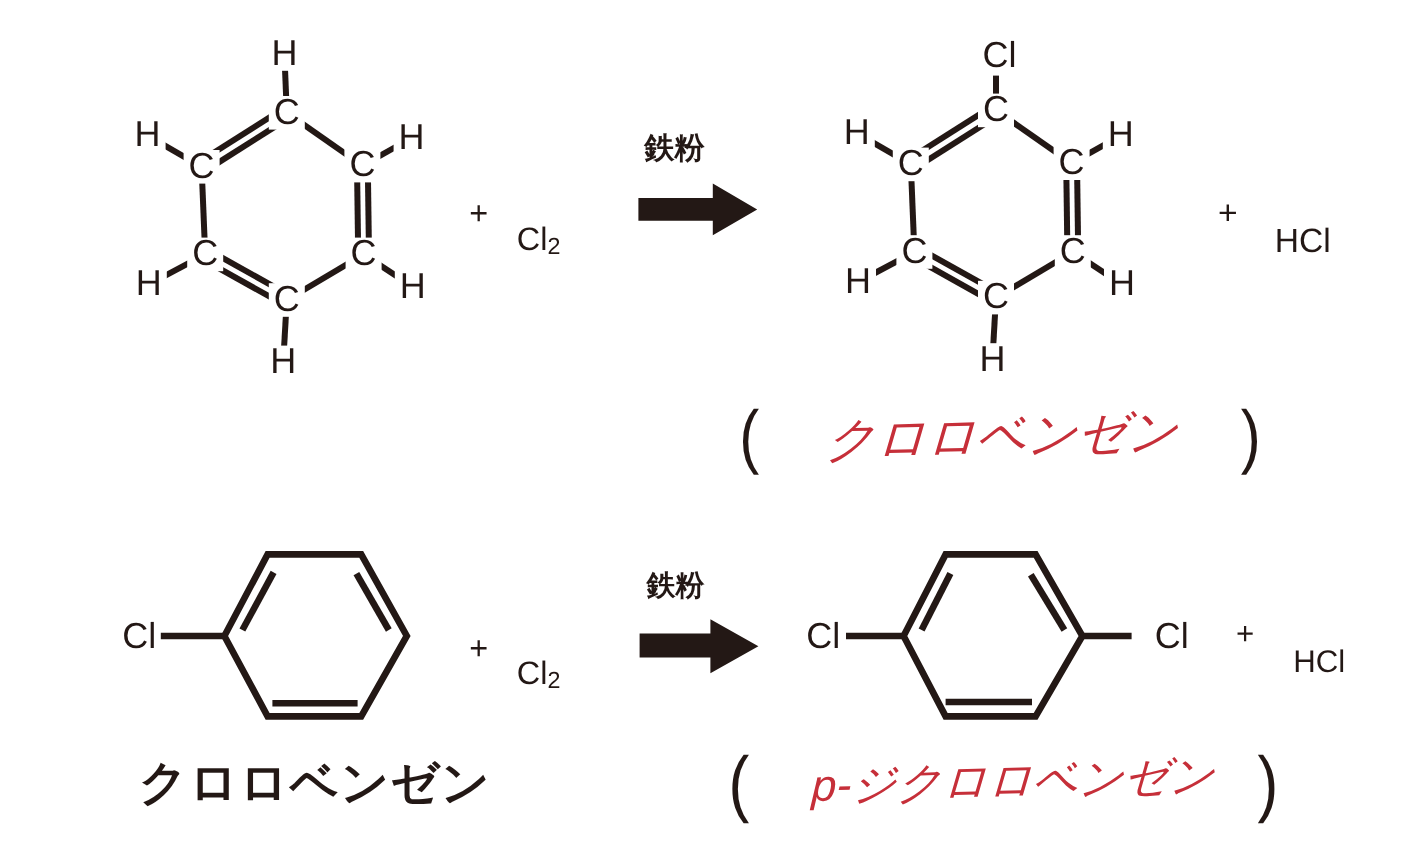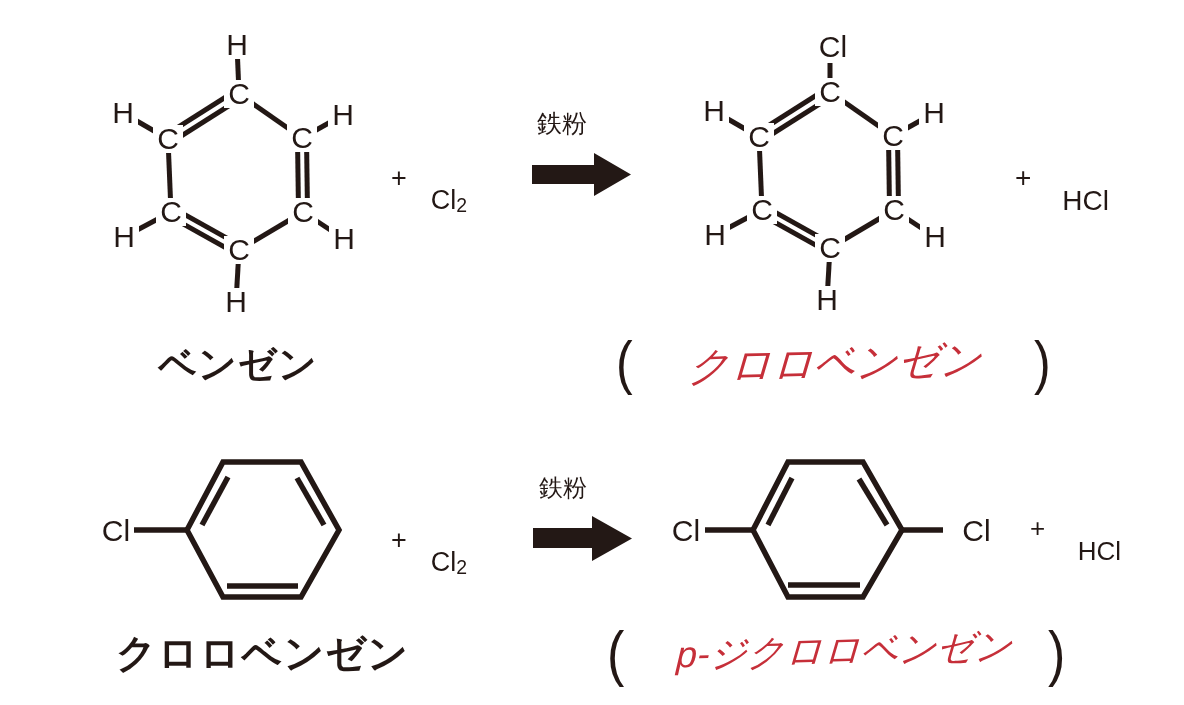--- a/index.html
+++ b/index.html
@@ -31,21 +31,21 @@
     color:var(--ink);
     font-family:"Liberation Sans",sans-serif;
   }
   .rbox .formula{white-space:nowrap;margin-top:46px;}
   .sub{font-size:0.72em;vertical-align:-0.18em;}
   .catalyst{
     position:absolute;
     display:flex;align-items:center;justify-content:center;
     background:var(--paper);
     color:var(--ink);
-    font-weight:400;
+    font-weight:700;
   }
   .name-label{
     position:absolute;
     color:var(--ink);
     font-weight:bold;
     text-align:center;
     white-space:nowrap;
     letter-spacing:1px;
   }
   .paren{
@@ -172,21 +172,20 @@
   <div class="rbox" style="left:383px;top:521px;width:94px;height:38px;padding:0 10px 0 8px;font-size:27px;box-sizing:border-box;">
     <span>+</span>
     <span class="formula"><span>Cl</span><span class="sub">2</span></span>
   </div>
   <div class="catalyst" style="left:528px;top:472px;width:70px;height:31px;font-size:24px;">鉄粉</div>
   <div class="rbox" style="left:1020px;top:512px;width:113px;height:32px;padding:0 12px 0 10px;font-size:26px;box-sizing:border-box;">
     <span>+</span>
     <span class="formula">HCl</span>
   </div>
 
-  <div class="name-label" style="left:148px;top:341px;width:180px;font-size:38px;line-height:46px;">ベンゼン</div>
   <div class="paren" style="left:616px;top:336px;font-size:50px;line-height:54px;">(</div>
   <div class="handwritten" style="left:680px;top:334px;width:310px;font-size:41px;line-height:58px;">クロロベンゼン</div>
   <div class="paren" style="left:1034px;top:336px;font-size:50px;line-height:54px;">)</div>
 
   <div class="name-label" style="left:115px;top:628px;width:295px;font-size:40px;line-height:50px;">クロロベンゼン</div>
   <div class="paren" style="left:607px;top:624px;font-size:52px;line-height:58px;">(</div>
   <div class="handwritten" style="left:652px;top:620px;width:385px;font-size:37px;line-height:62px;">p-ジクロロベンゼン</div>
   <div class="paren" style="left:1048px;top:624px;font-size:52px;line-height:58px;">)</div>
 
 </div>

